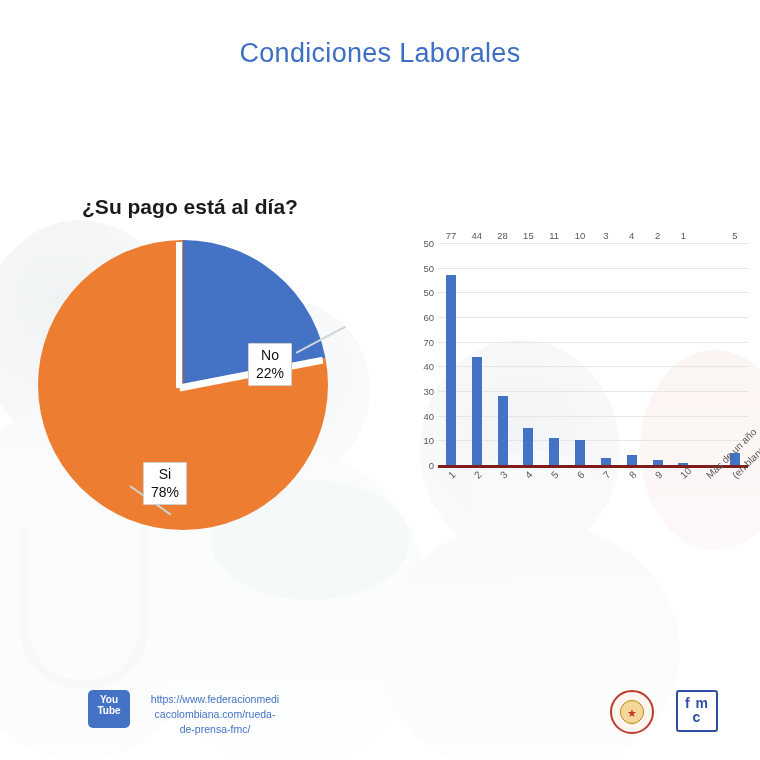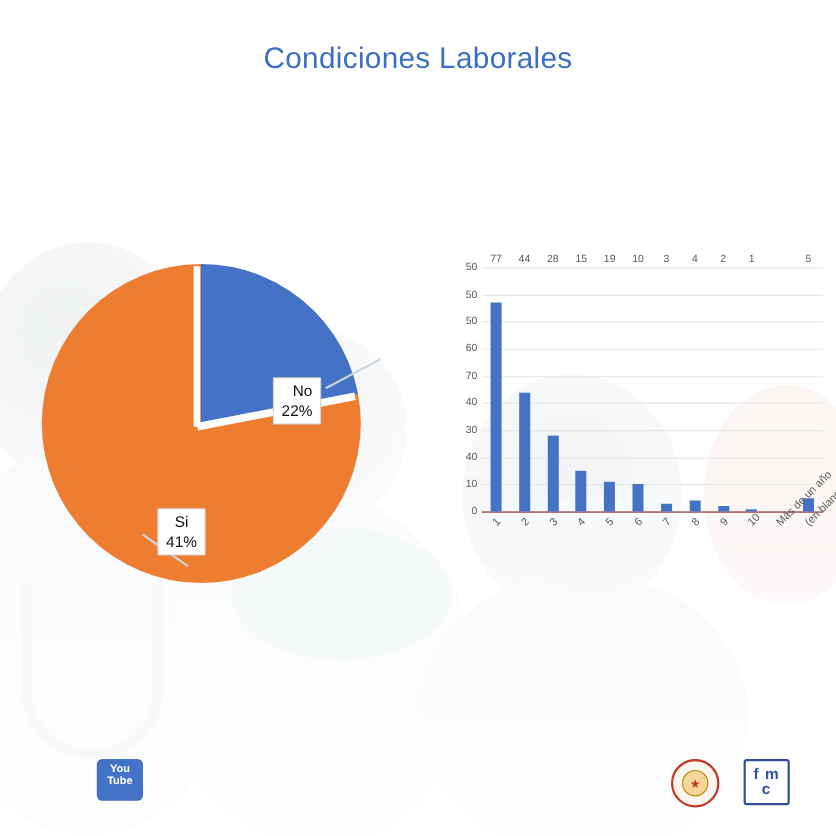--- a/index.html
+++ b/index.html
@@ -54,21 +54,21 @@
   .pie-gap2{
     position:absolute;left:138px;top:2px;width:7px;height:146px;background:#ffffff;
     transform-origin:bottom center;transform:rotate(79deg);
   }
 
   .label-box{
     position:absolute;background:#ffffff;border:1px solid #cfcfcf;
     font-size:14px;color:#111;text-align:center;line-height:1.25;
     padding:3px 7px;border-radius:1px;
   }
-  .label-no{left:210px;top:103px;text-align:right;}
+  .label-no{left:210px;top:103px;}
   .label-si{left:105px;top:222px;}
   .leader{position:absolute;background:#cfd4d8;height:1.5px;transform-origin:left center;}
   .leader-no{left:258px;top:112px;width:56px;transform:rotate(-28deg);}
   .leader-si{left:92px;top:245px;width:50px;transform:rotate(35deg);}
 
   
   .bar-panel{position:absolute;left:382px;top:195px;width:372px;height:360px;}
   .bar-title{
     text-align:center;font-size:20px;font-weight:bold;color:#1b1b1b;width:372px;
   }
@@ -76,21 +76,21 @@
     position:absolute;left:28px;top:48px;width:340px;height:240px;
   }
   .y-axis{
     position:absolute;left:0;top:0;width:26px;height:222px;
   }
   .y-tick{
     position:absolute;right:2px;font-size:9.5px;color:#595959;transform:translateY(-50%);
   }
   .grid-area{
     position:absolute;left:28px;top:0;width:310px;height:222px;
-    border-bottom:1px solid #7f1d1d;
+    border-bottom:3px solid #7f1d1d;
   }
   .gridline{position:absolute;left:0;width:100%;height:1px;background:#e6e6e6;}
   .bars{
     position:absolute;left:0;bottom:0;width:100%;height:222px;
     display:flex;align-items:flex-end;justify-content:space-around;
   }
   .bar-col{
     position:relative;width:10px;display:flex;flex-direction:column;
     align-items:center;justify-content:flex-end;height:100%;
   }
@@ -159,35 +159,36 @@
   <div class="figure bd-mask2"></div>
   <div class="scope"></div>
 </div>
 <div class="veil"></div>
 
 <div class="content">
 
   <div class="main-title">Condiciones Laborales</div>
 
   <div class="pie-panel">
+    <div class="pie-title">¿Su pago está al día?</div>
     <div class="pie-wrap">
       <div class="pie"></div>
       <div class="pie-gap"></div>
       <div class="pie-gap2"></div>
 
       <div class="leader leader-no"></div>
       <div class="leader leader-si"></div>
 
       <div class="label-box label-no">
         <div>No</div>
         <div>22%</div>
       </div>
       <div class="label-box label-si">
         <div>Si</div>
-        <div>41%</div>
+        <div>78%</div>
       </div>
     </div>
   </div>
 
   <div class="bar-panel">
     <div class="plot">
       <div class="y-axis">
         <div class="y-tick" style="top:0px">50</div>
         <div class="y-tick" style="top:24.6px">50</div>
         <div class="y-tick" style="top:49.3px">50</div>
@@ -222,21 +223,21 @@
           </div>
           <div class="bar-col">
             <div class="bar-val" style="bottom:69px">28</div>
             <div class="bar" style="height:69px"></div>
           </div>
           <div class="bar-col">
             <div class="bar-val" style="bottom:37px">15</div>
             <div class="bar" style="height:37px"></div>
           </div>
           <div class="bar-col">
-            <div class="bar-val" style="bottom:27px">19</div>
+            <div class="bar-val" style="bottom:27px">11</div>
             <div class="bar" style="height:27px"></div>
           </div>
           <div class="bar-col">
             <div class="bar-val" style="bottom:24.6px">10</div>
             <div class="bar" style="height:24.6px"></div>
           </div>
           <div class="bar-col">
             <div class="bar-val" style="bottom:7.4px">3</div>
             <div class="bar" style="height:7.4px"></div>
           </div>
@@ -277,20 +278,25 @@
         <div class="x-lab">(en blanco)</div>
       </div>
     </div>
   </div>
 
   <div class="footer">
     <div class="yt">
       <span>You</span>
       <span>Tube</span>
     </div>
+    <div class="link">
+      <div>https://www.federacionmedi</div>
+      <div>cacolombiana.com/rueda-</div>
+      <div>de-prensa-fmc/</div>
+    </div>
     <div class="seal">
       <div class="inner"></div>
       <div class="star">★</div>
     </div>
     <div class="fmc">
       <div class="cross"></div>
       <div class="row1" style="position:relative;top:8px">f m</div>
       <div class="row2" style="position:relative;top:8px">c</div>
     </div>
   </div>

